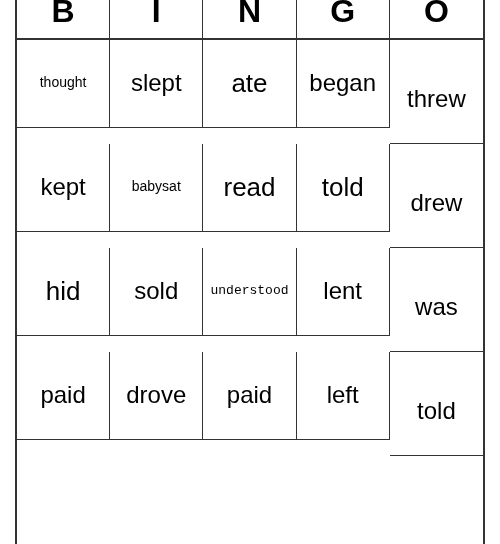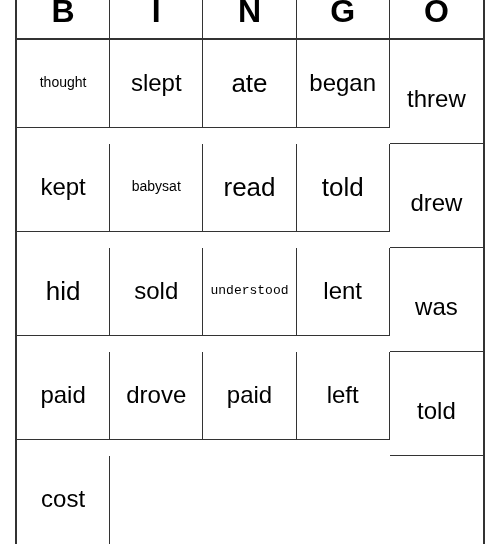--- a/index.html
+++ b/index.html
@@ -153,17 +153,14 @@
       </div>
       <div class="bingo-cell">
         <span class="cell-text medium">paid</span>
       </div>
       <div class="bingo-cell">
         <span class="cell-text medium">left</span>
       </div>
       <div class="bingo-cell">
         <span class="cell-text medium">told</span>
       </div>
-      <div class="bingo-cell">
-        <span class="cell-text medium">cost</span>
-      </div>
     </div>
 </div>
 
 </body></html>

